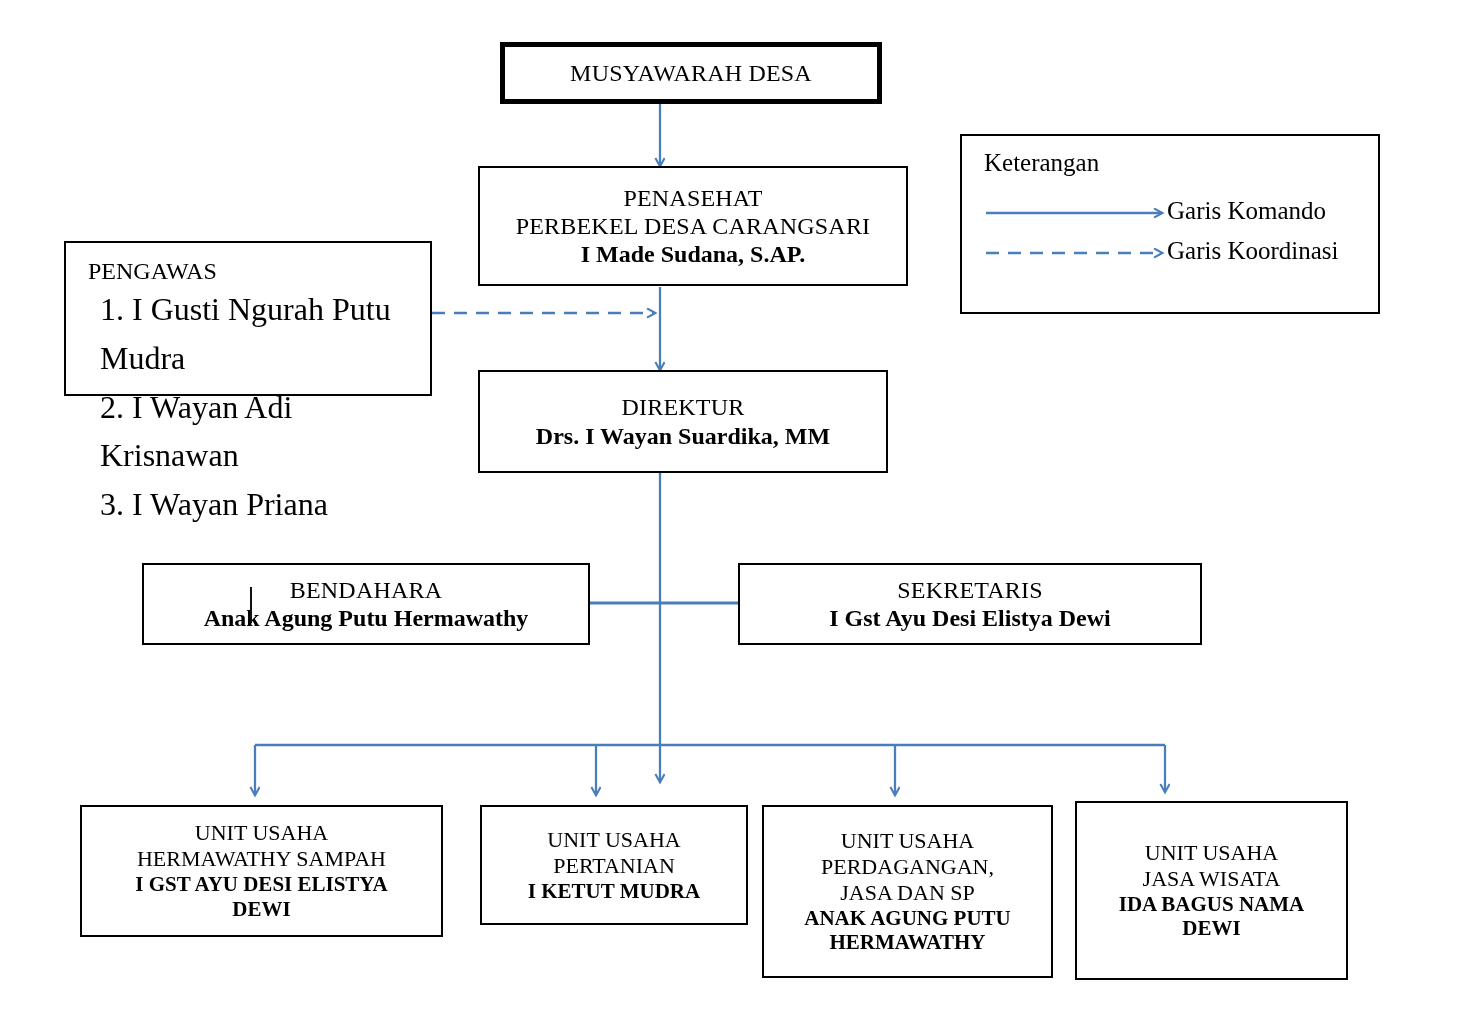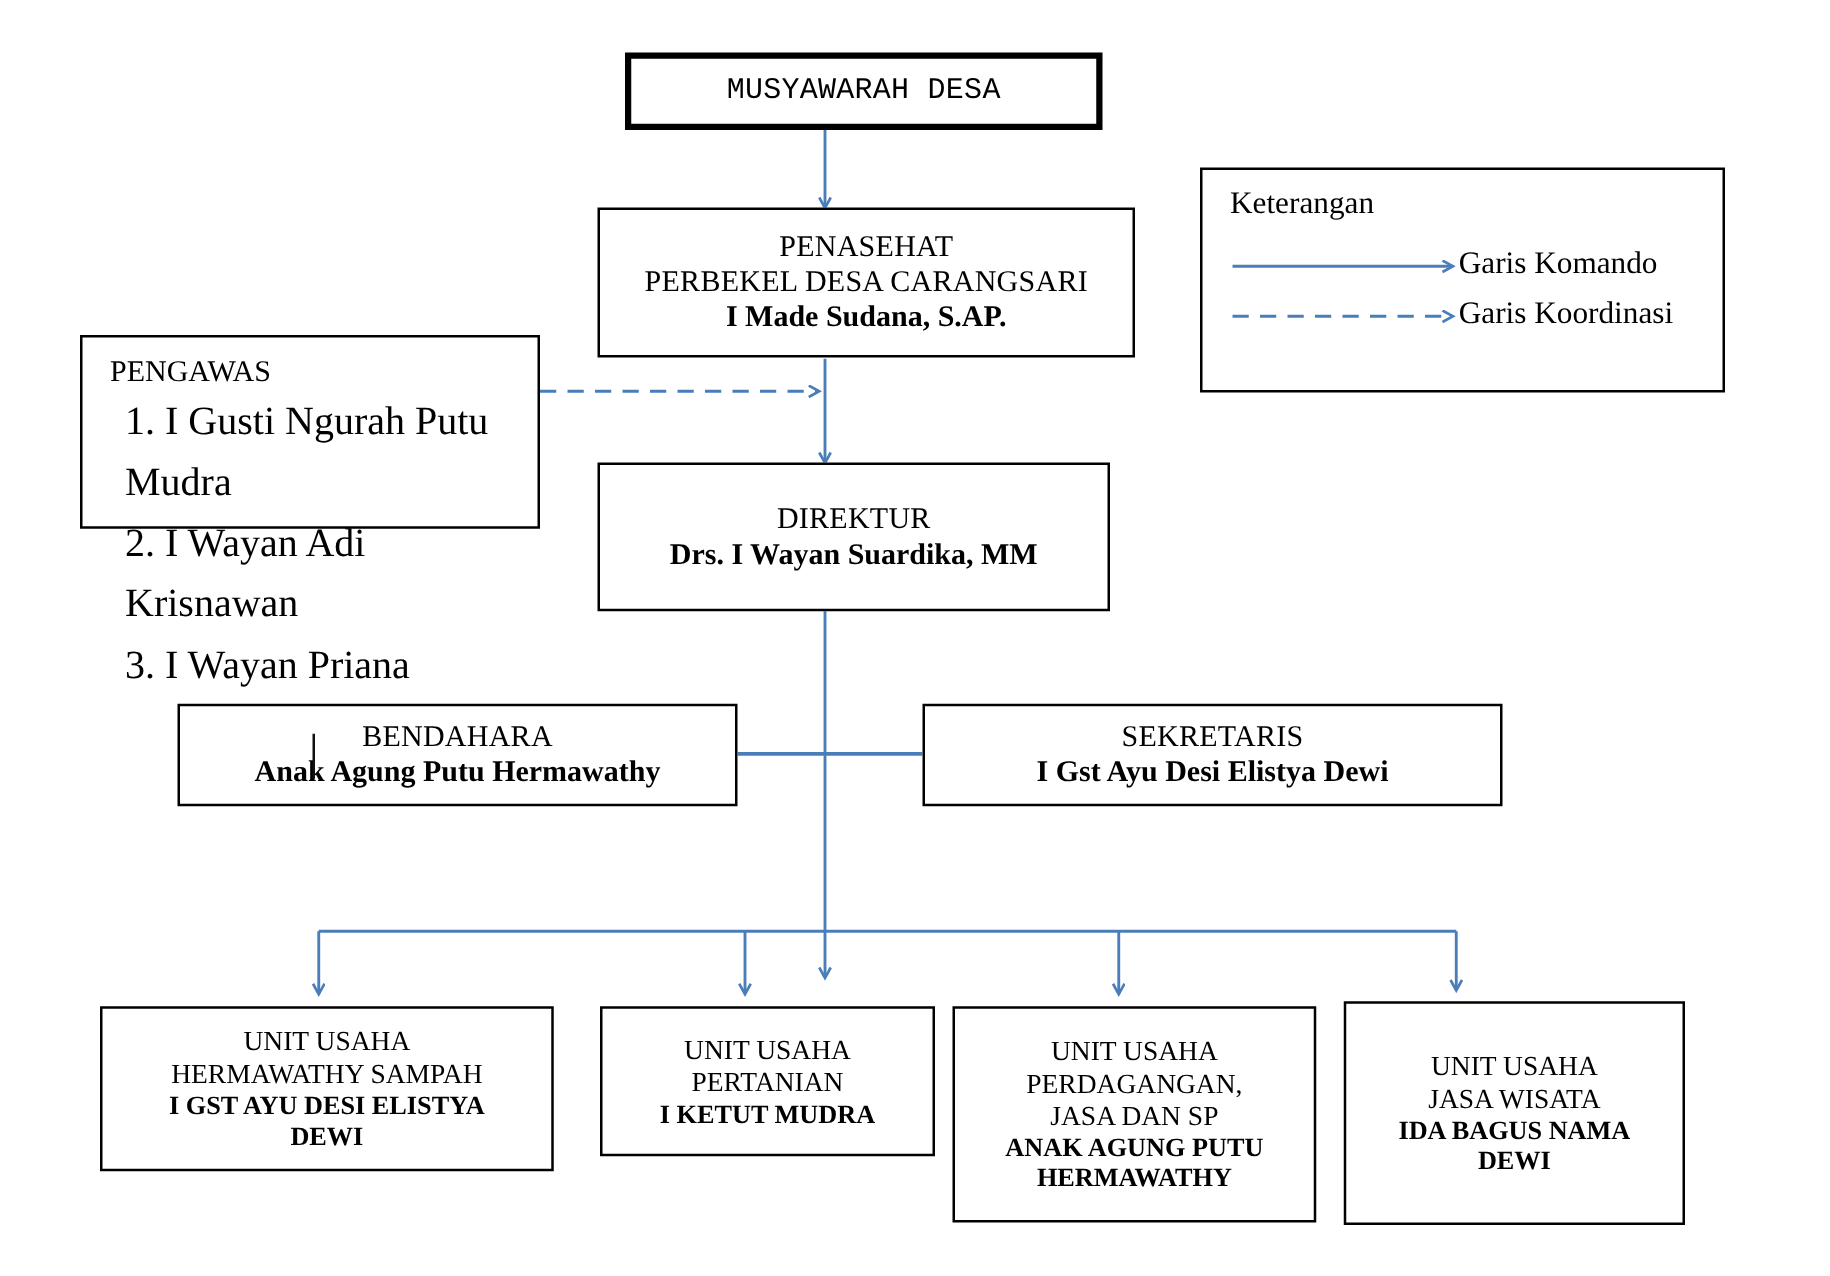--- a/index.html
+++ b/index.html
@@ -39,52 +39,52 @@
       <line x1="590" y1="603" x2="738" y2="603" stroke-width="3"></line>
       <path d="M432,313 L655,313" stroke-dasharray="13,9" marker-end="url(#ar)"></path>
       <line x1="255" y1="745" x2="1165" y2="745"></line>
       <line x1="255" y1="745" x2="255" y2="795" marker-end="url(#ar)"></line>
       <line x1="596" y1="745" x2="596" y2="795" marker-end="url(#ar)"></line>
       <line x1="895" y1="745" x2="895" y2="795" marker-end="url(#ar)"></line>
       <line x1="1165" y1="745" x2="1165" y2="792" marker-end="url(#ar)"></line>
     </g>
   </svg>
 
-  <div class="box thick" style="left:500px;top:42px;width:382px;height:62px;font-family:Liberation Mono, monospace;">
+  <div class="box thick" style="left:500px;top:42px;width:382px;height:62px;">
     <span class="ttl">MUSYAWARAH DESA</span>
   </div>
 
   <div class="box thin" style="left:478px;top:166px;width:430px;height:120px;">
     <span class="ttl">PENASEHAT</span>
     <span class="ttl">PERBEKEL DESA CARANGSARI</span>
     <span class="nm">I Made Sudana, S.AP.</span>
   </div>
 
-  <div class="box thin leftal" style="left:64px;top:241px;width:368px;height:155px;margin-top:27px;">
+  <div class="box thin leftal" style="left:64px;top:241px;width:368px;height:155px;">
     <span class="pg-head">PENGAWAS</span>
     <span class="pg-li">1. I Gusti Ngurah Putu Mudra</span>
     <span class="pg-li">2. I Wayan Adi Krisnawan</span>
     <span class="pg-li">3. I Wayan Priana</span>
   </div>
 
   <div class="box thin" style="left:960px;top:134px;width:420px;height:180px;justify-content:flex-start;align-items:flex-start;">
     <span class="kt-title">Keterangan</span>
 
     <span class="kt-row" style="left:205px;top:60px;">Garis Komando</span>
     <span class="kt-row" style="left:205px;top:100px;">Garis Koordinasi</span>
 
     <svg style="position:absolute;left:0;top:0;width:440px;height:180px;" viewBox="0 0 440 180">
       <g stroke="#4a7ebb" stroke-width="2.4" fill="none">
         <line x1="24" y1="77" x2="200" y2="77" marker-end="url(#ar)"></line>
         <line x1="24" y1="117" x2="200" y2="117" stroke-dasharray="13,9" marker-end="url(#ar)"></line>
       </g>
     </svg>
   </div>
 
-  <div class="box thin" style="left:478px;top:370px;width:410px;height:119px;">
+  <div class="box thin" style="left:478px;top:370px;width:410px;height:103px;">
     <span class="ttl">DIREKTUR</span>
     <span class="nm">Drs. I Wayan Suardika, MM</span>
   </div>
 
   <div class="box thin" style="left:738px;top:563px;width:464px;height:82px;">
     <span class="ttl">SEKRETARIS</span>
     <span class="nm">I Gst Ayu Desi Elistya Dewi</span>
   </div>
 
   <div class="box thin" style="left:142px;top:563px;width:448px;height:82px;">

